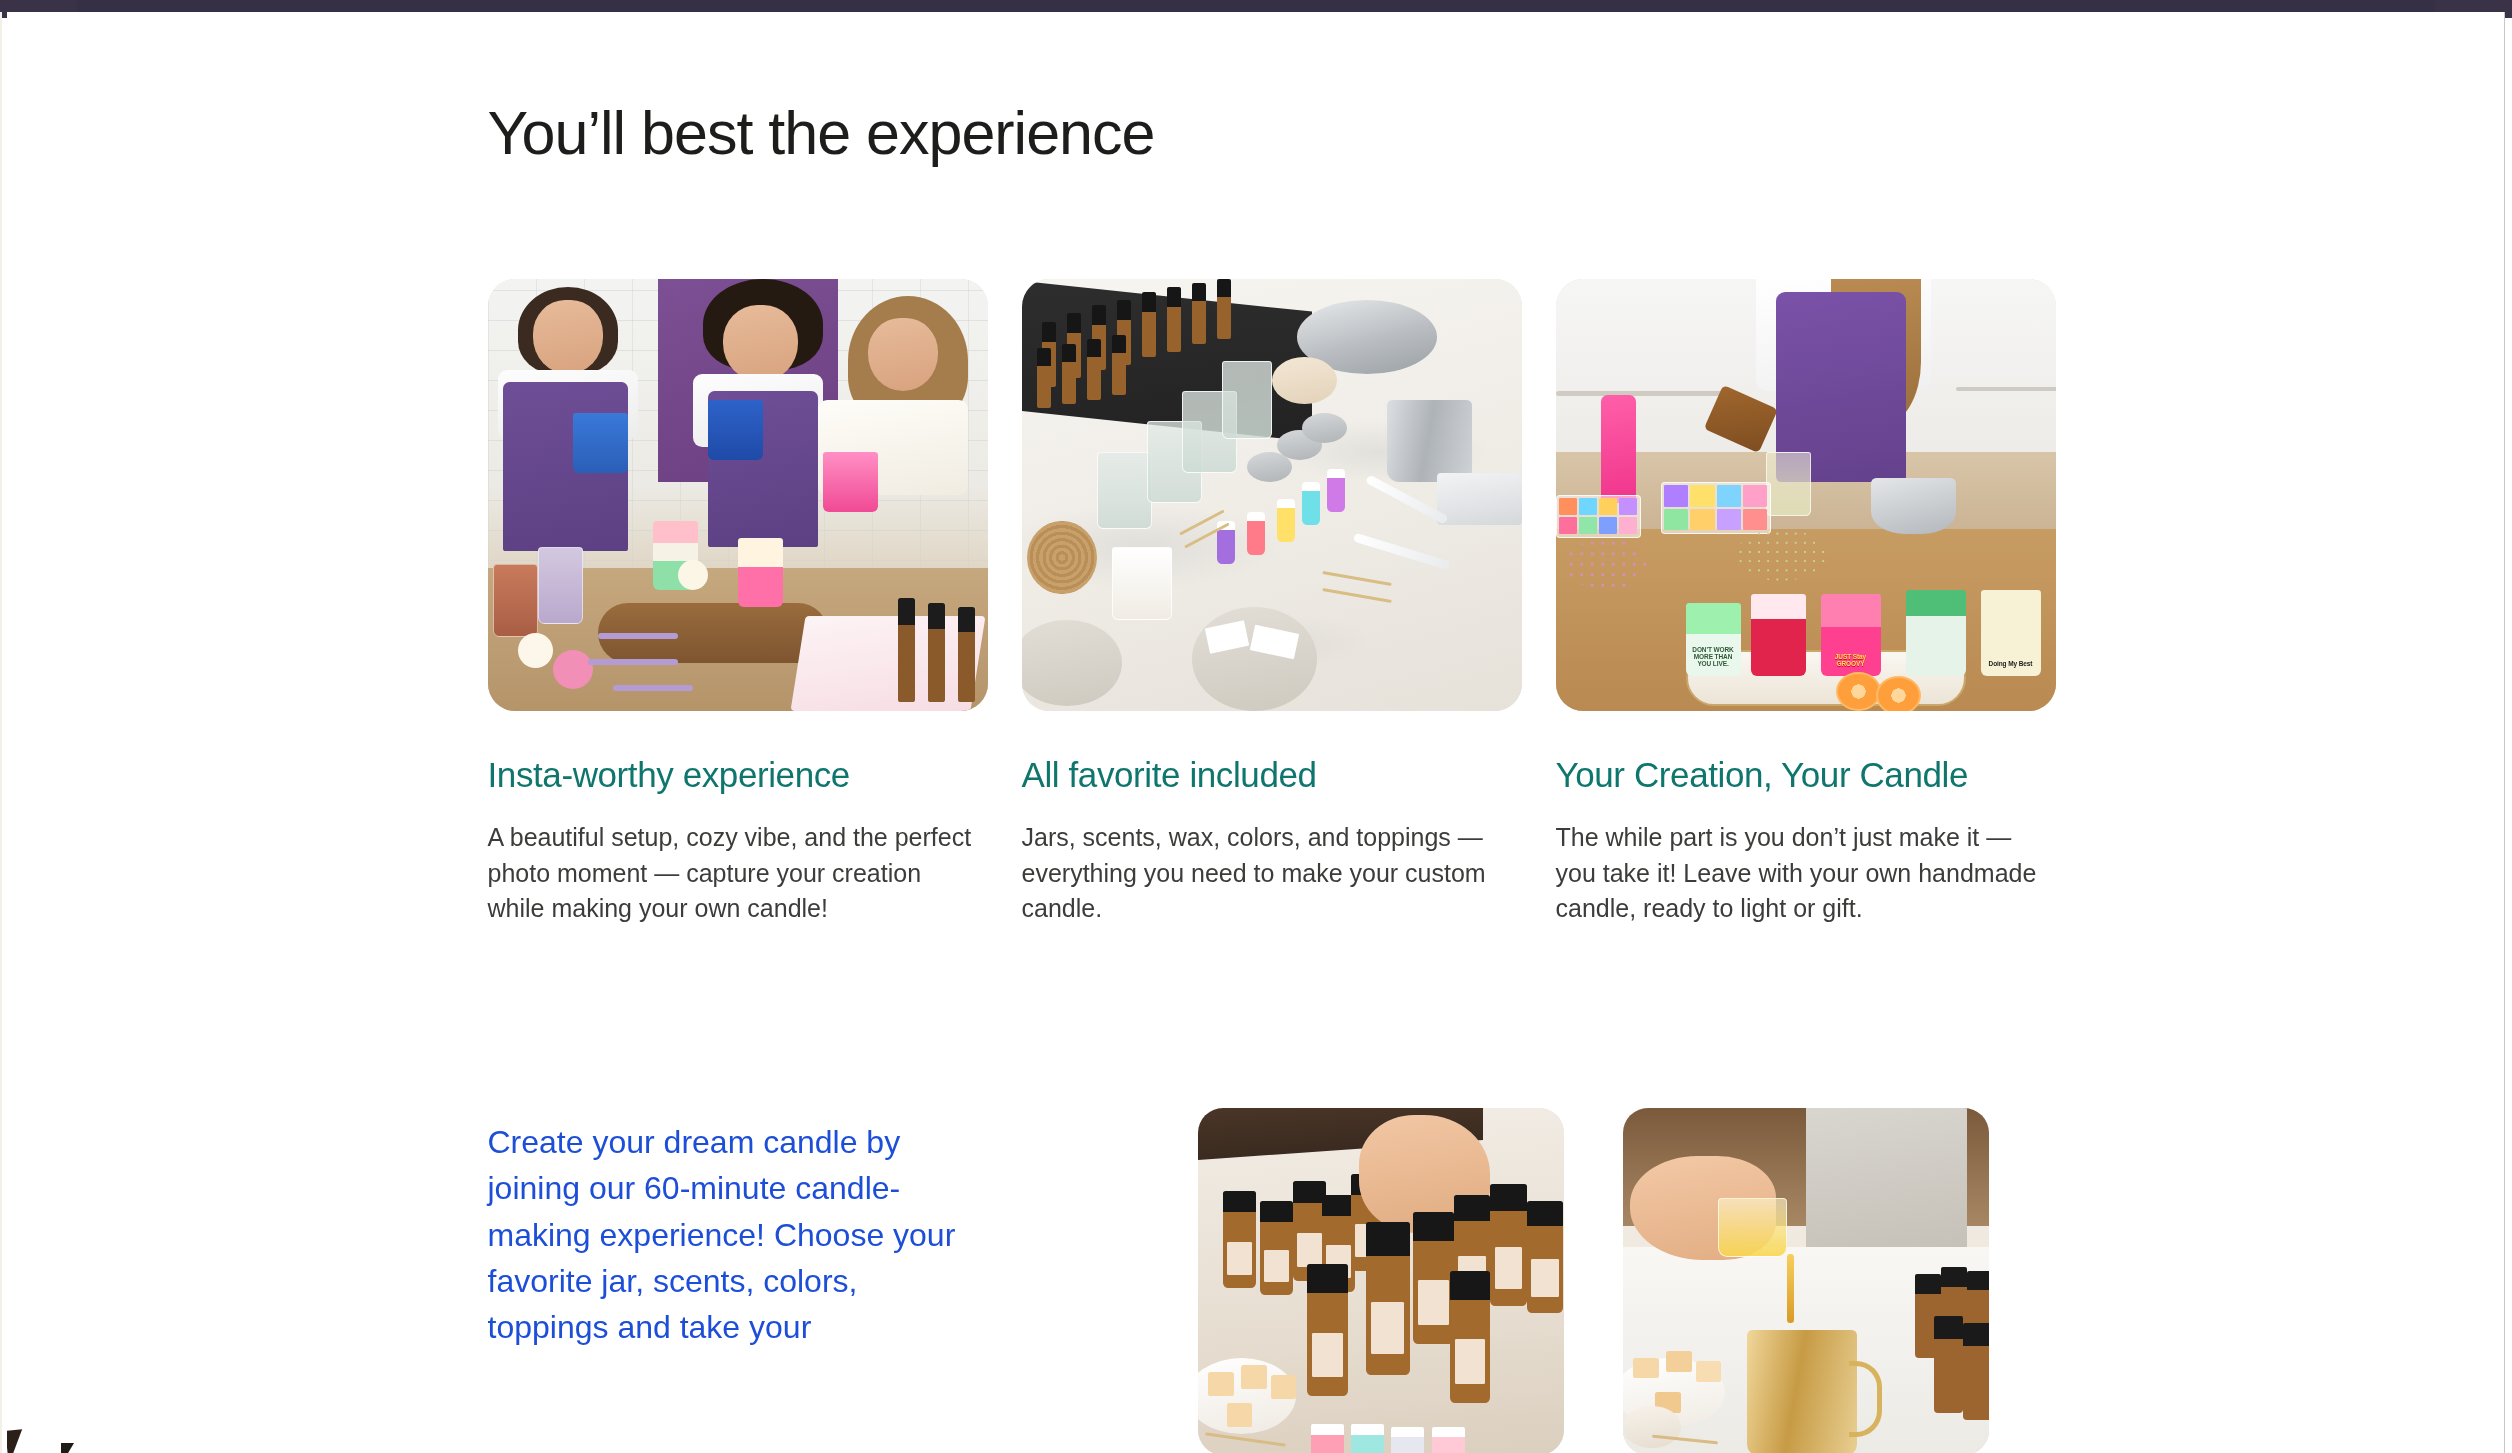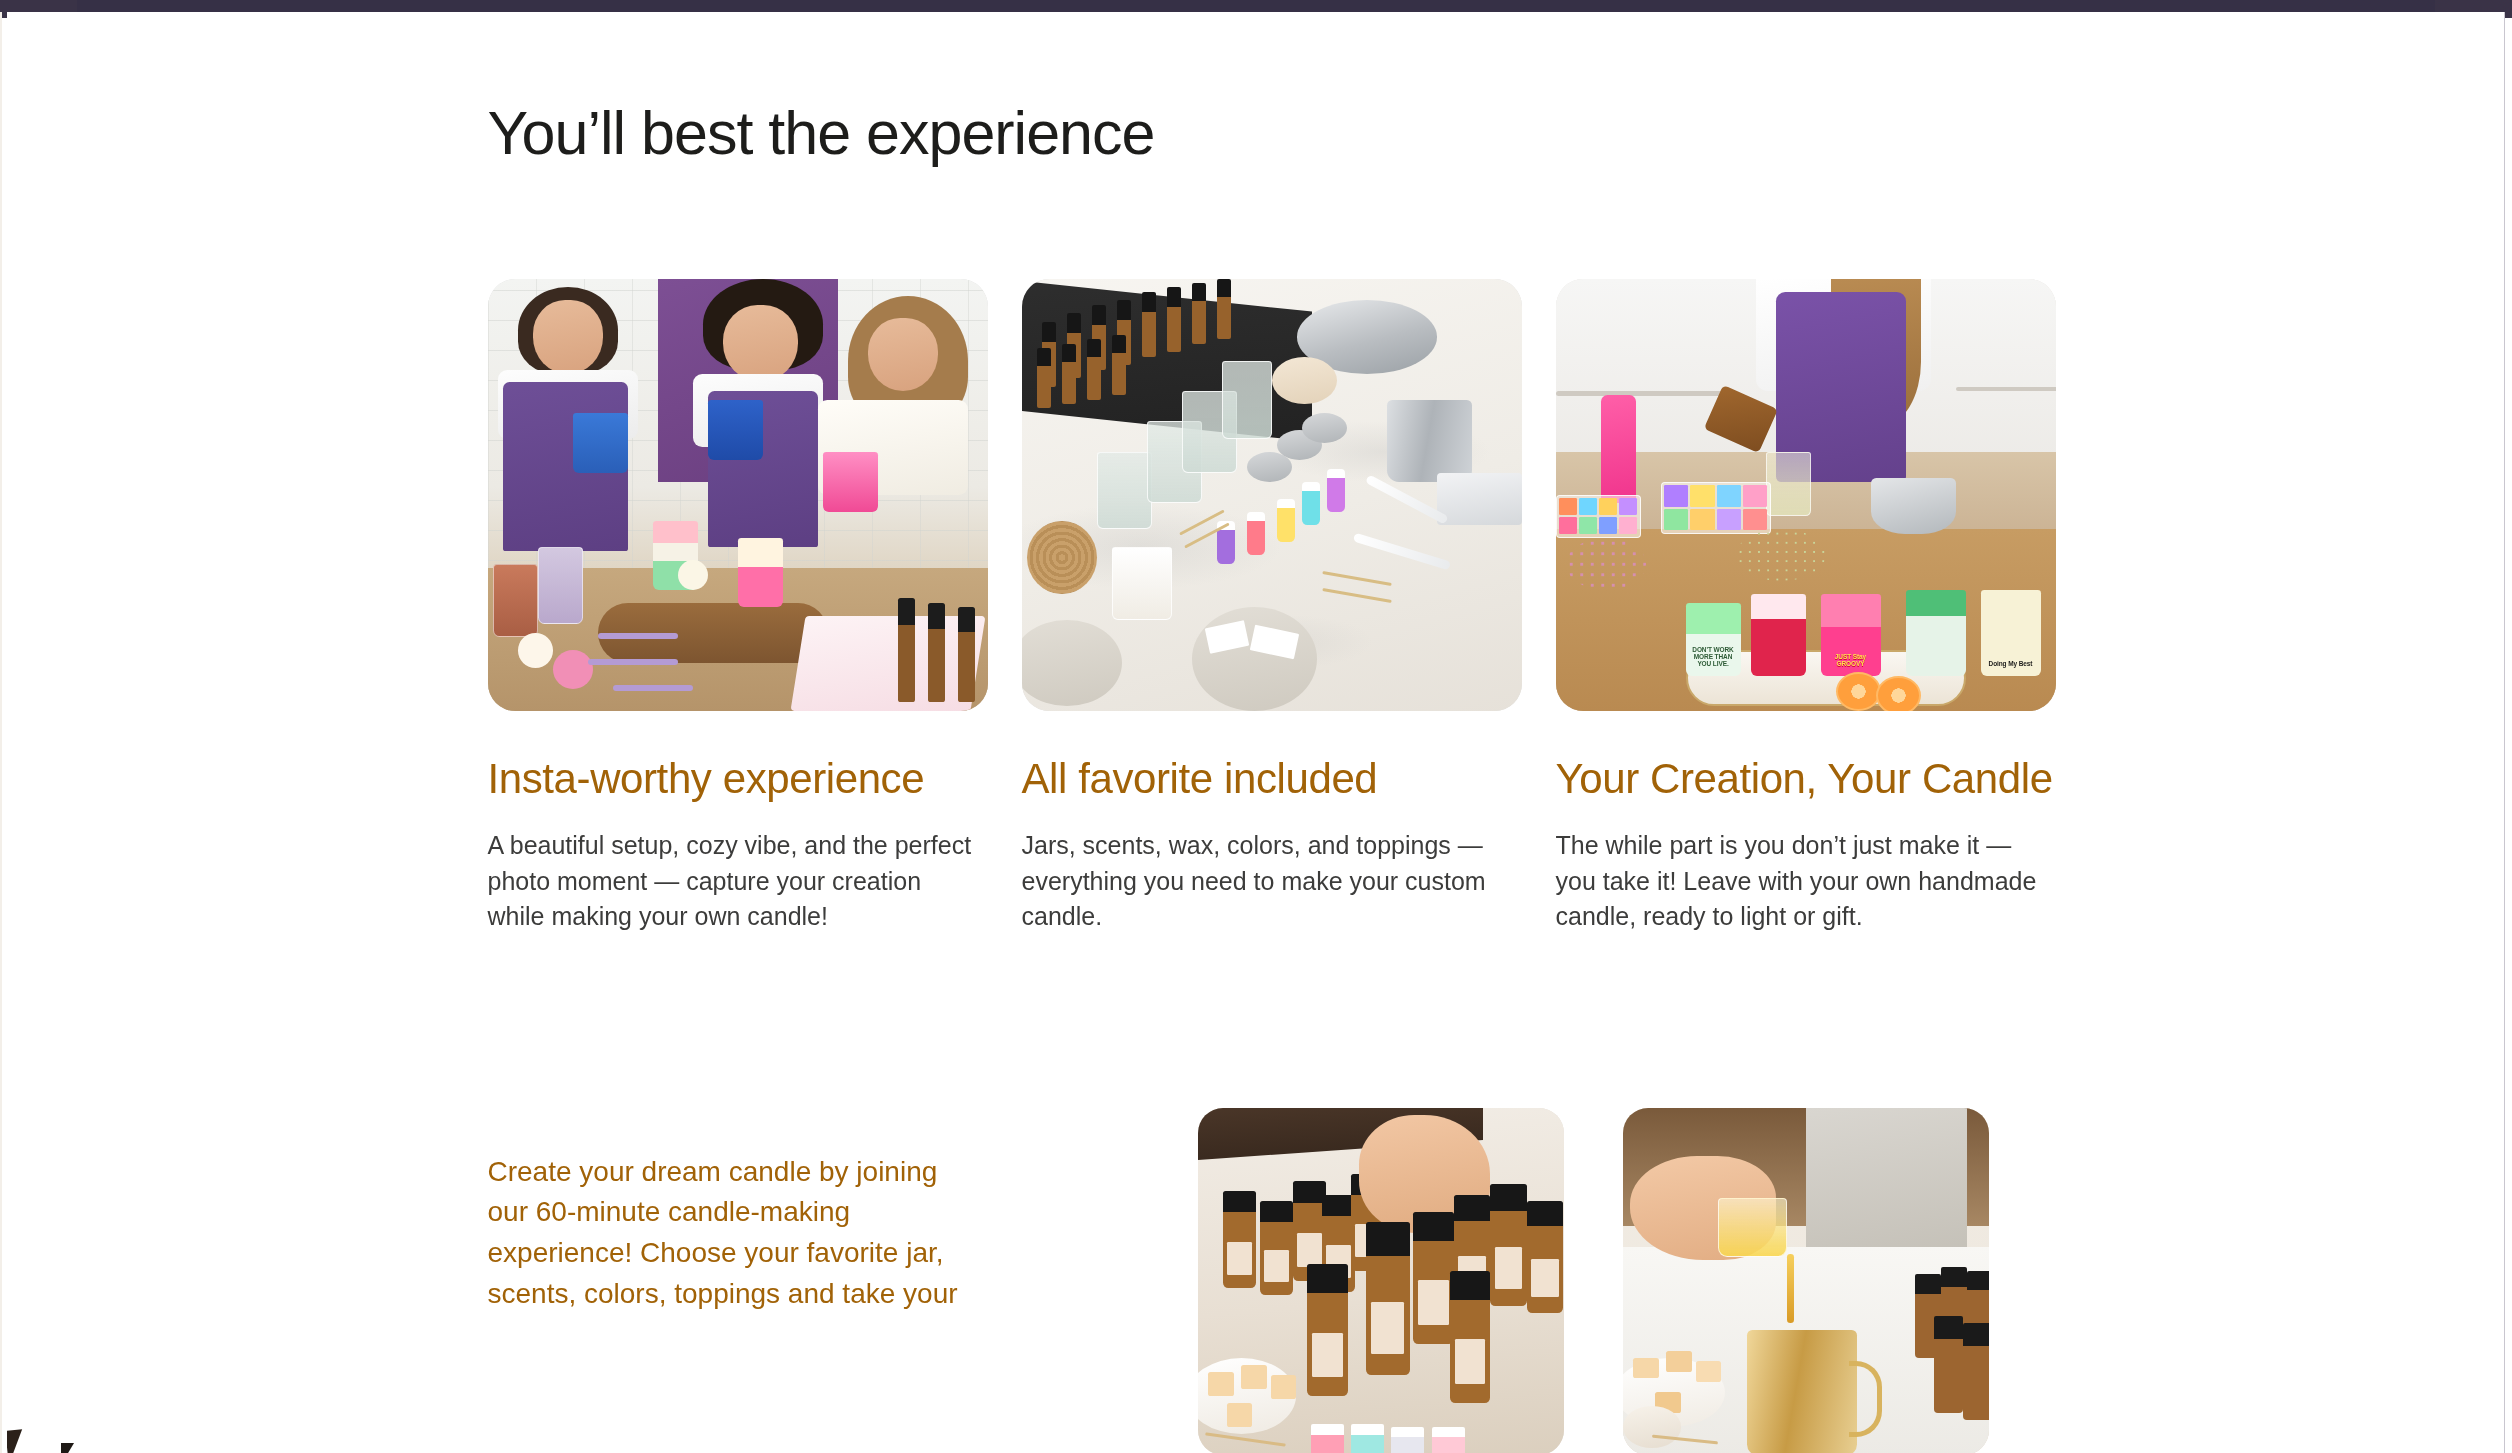--- a/index.html
+++ b/index.html
@@ -64,24 +64,24 @@
   .card-media {
     width:500px; height:432px;
     border-radius:27.5px;
     overflow:hidden;
     position:relative;
     background:#ddd;
   }
   .card-media .photo { position:absolute; inset:0; }
   .card-title {
     margin-top:44px;
-    font-size:42px;
+    font-size:35px;
     font-weight:400;
     letter-spacing:-0.4px;
-    color:#a16207;
+    color:#0f766e;
     line-height:1.15;
     white-space:nowrap;
   }
   .card-body {
     margin-top:25px;
     font-size:25px;
     font-weight:400;
     color:#3c3c3b;
     line-height:1.42;
     max-width:497px;
@@ -101,24 +101,24 @@
   .hiw-subtitle {
     margin-top:15.7px;
     font-size:56px;
     font-weight:400;
     letter-spacing:-0.9px;
     color:#d9c3b8;
     line-height:1.0;
     white-space:nowrap;
   }
   .hiw-body {
-    margin-top:57px;
-    font-size:28px;
+    margin-top:24px;
+    font-size:32px;
     font-weight:400;
-    color:#a16207;
+    color:#1d4ed8;
     line-height:1.45;
     width:471px;
   }
   .hiw-photos {
     position:absolute;
     left:710px; top:13px;
     display:flex;
     gap:59px;
   }
   .hiw-photo {

